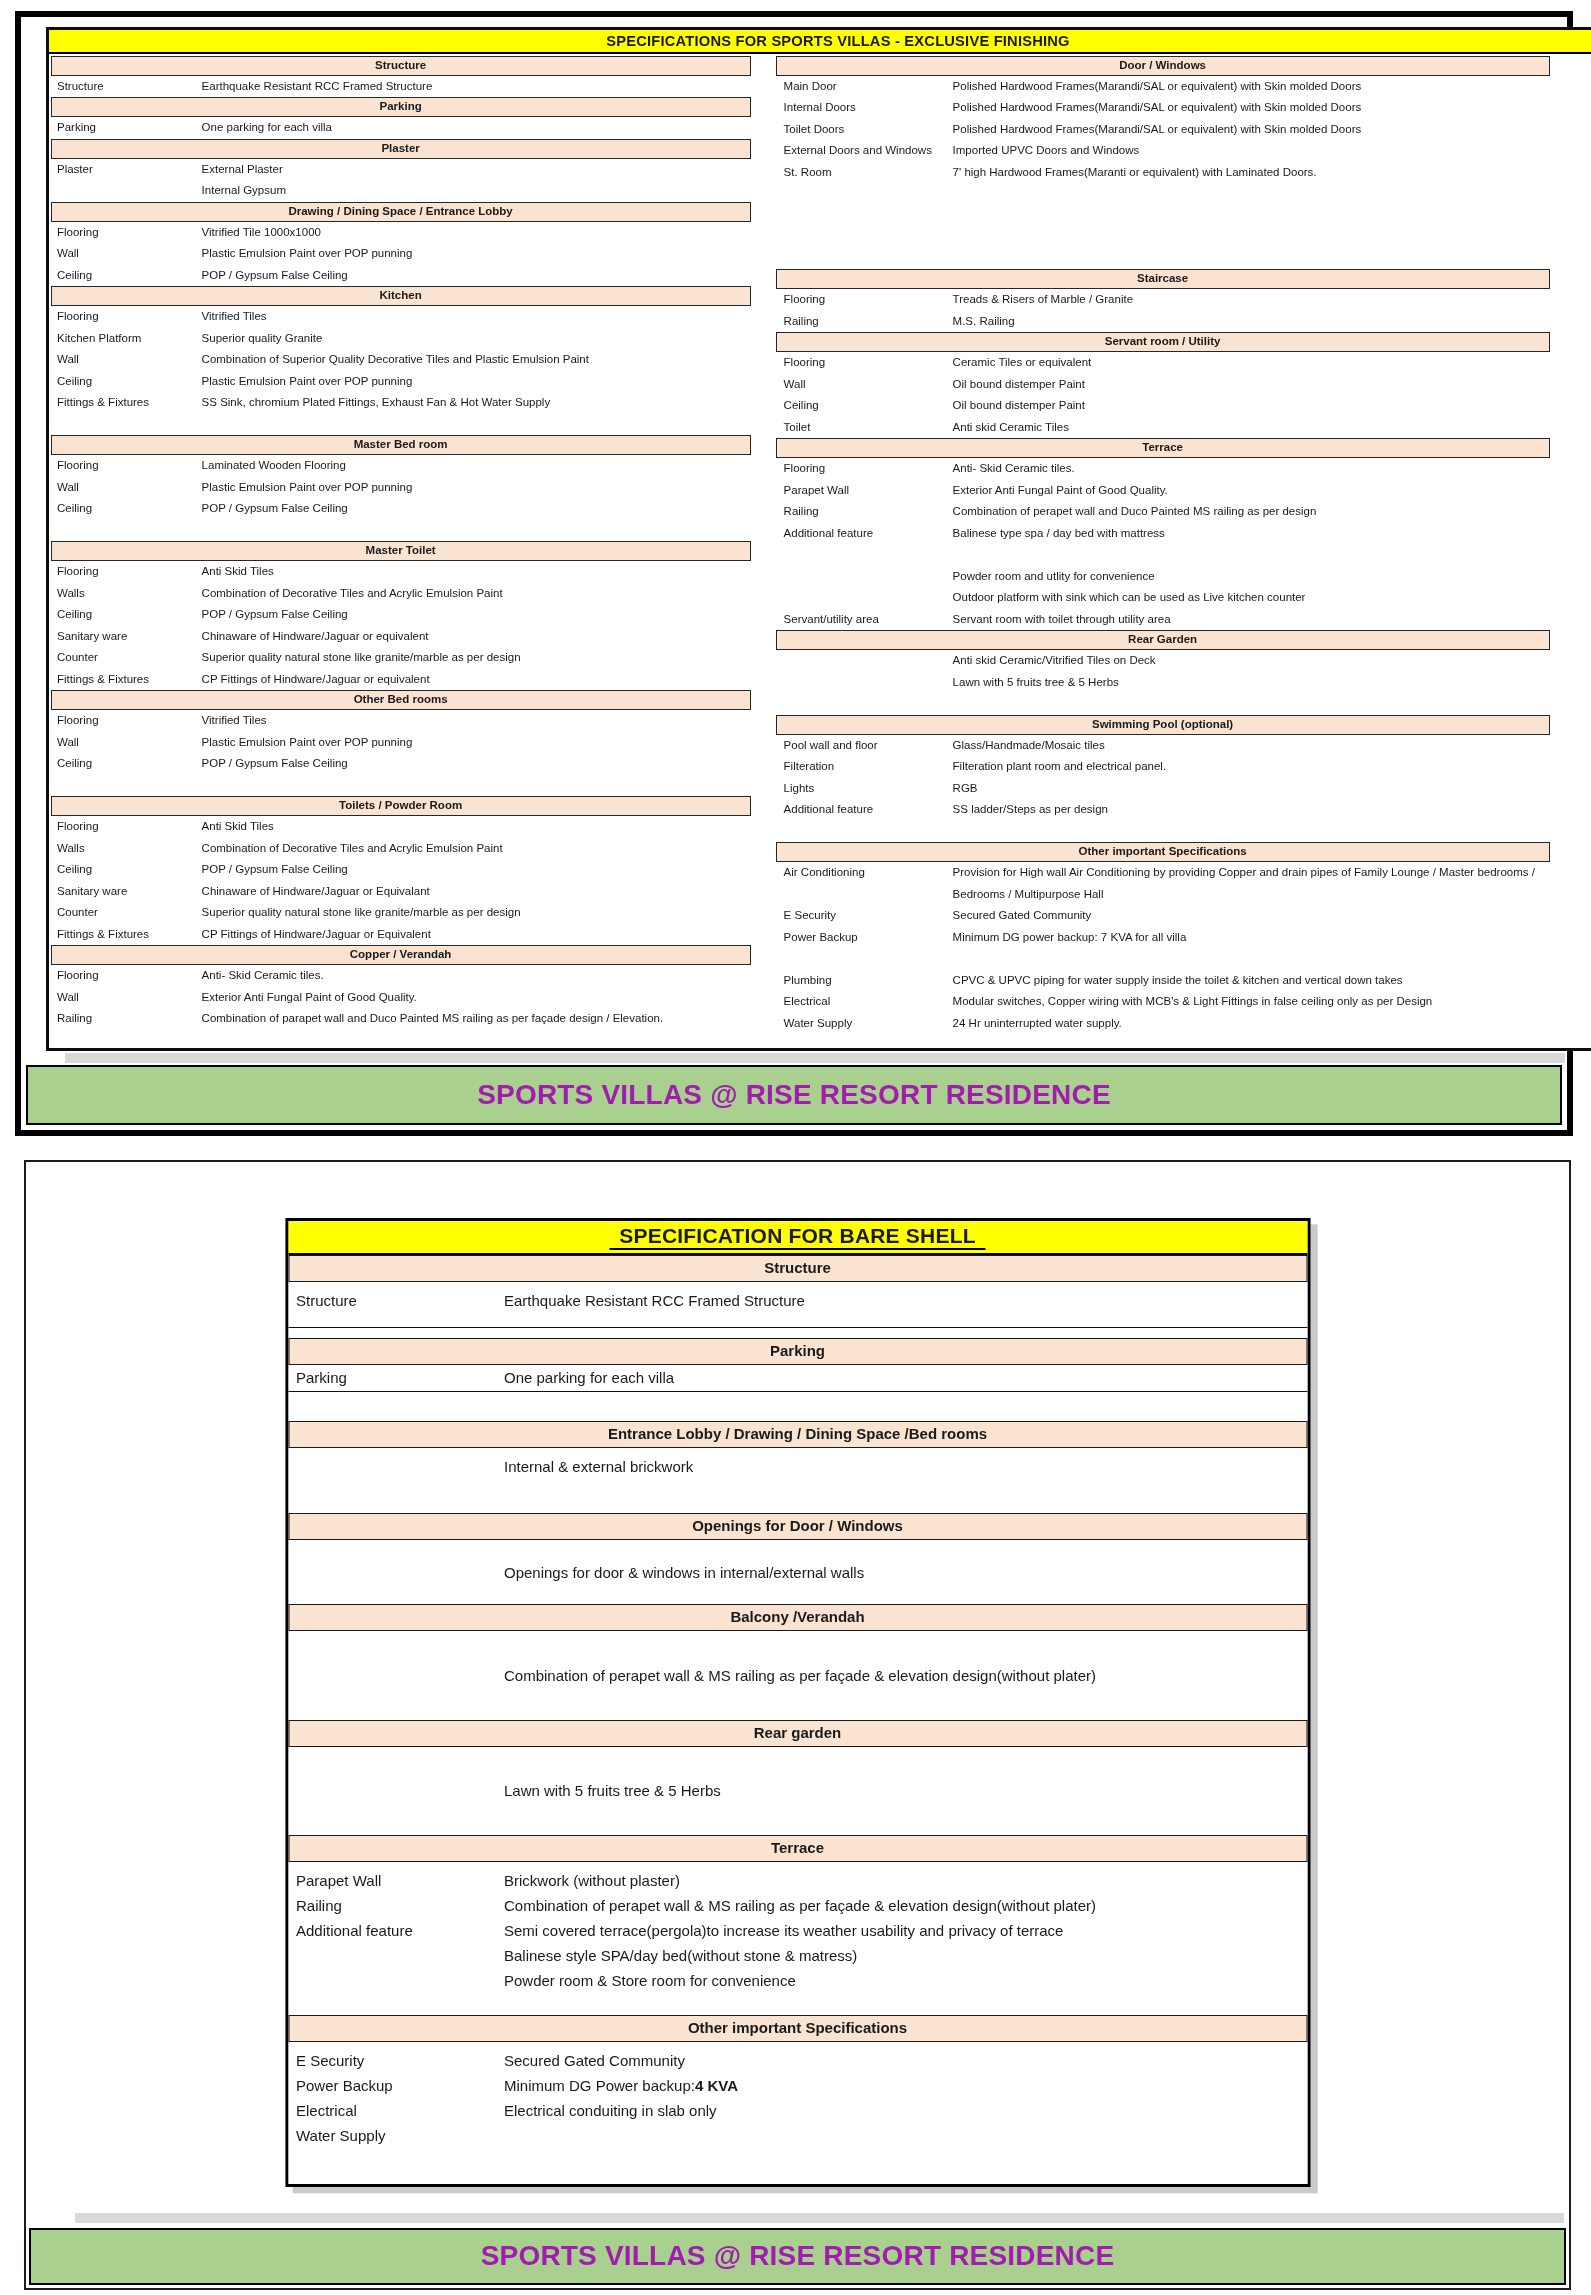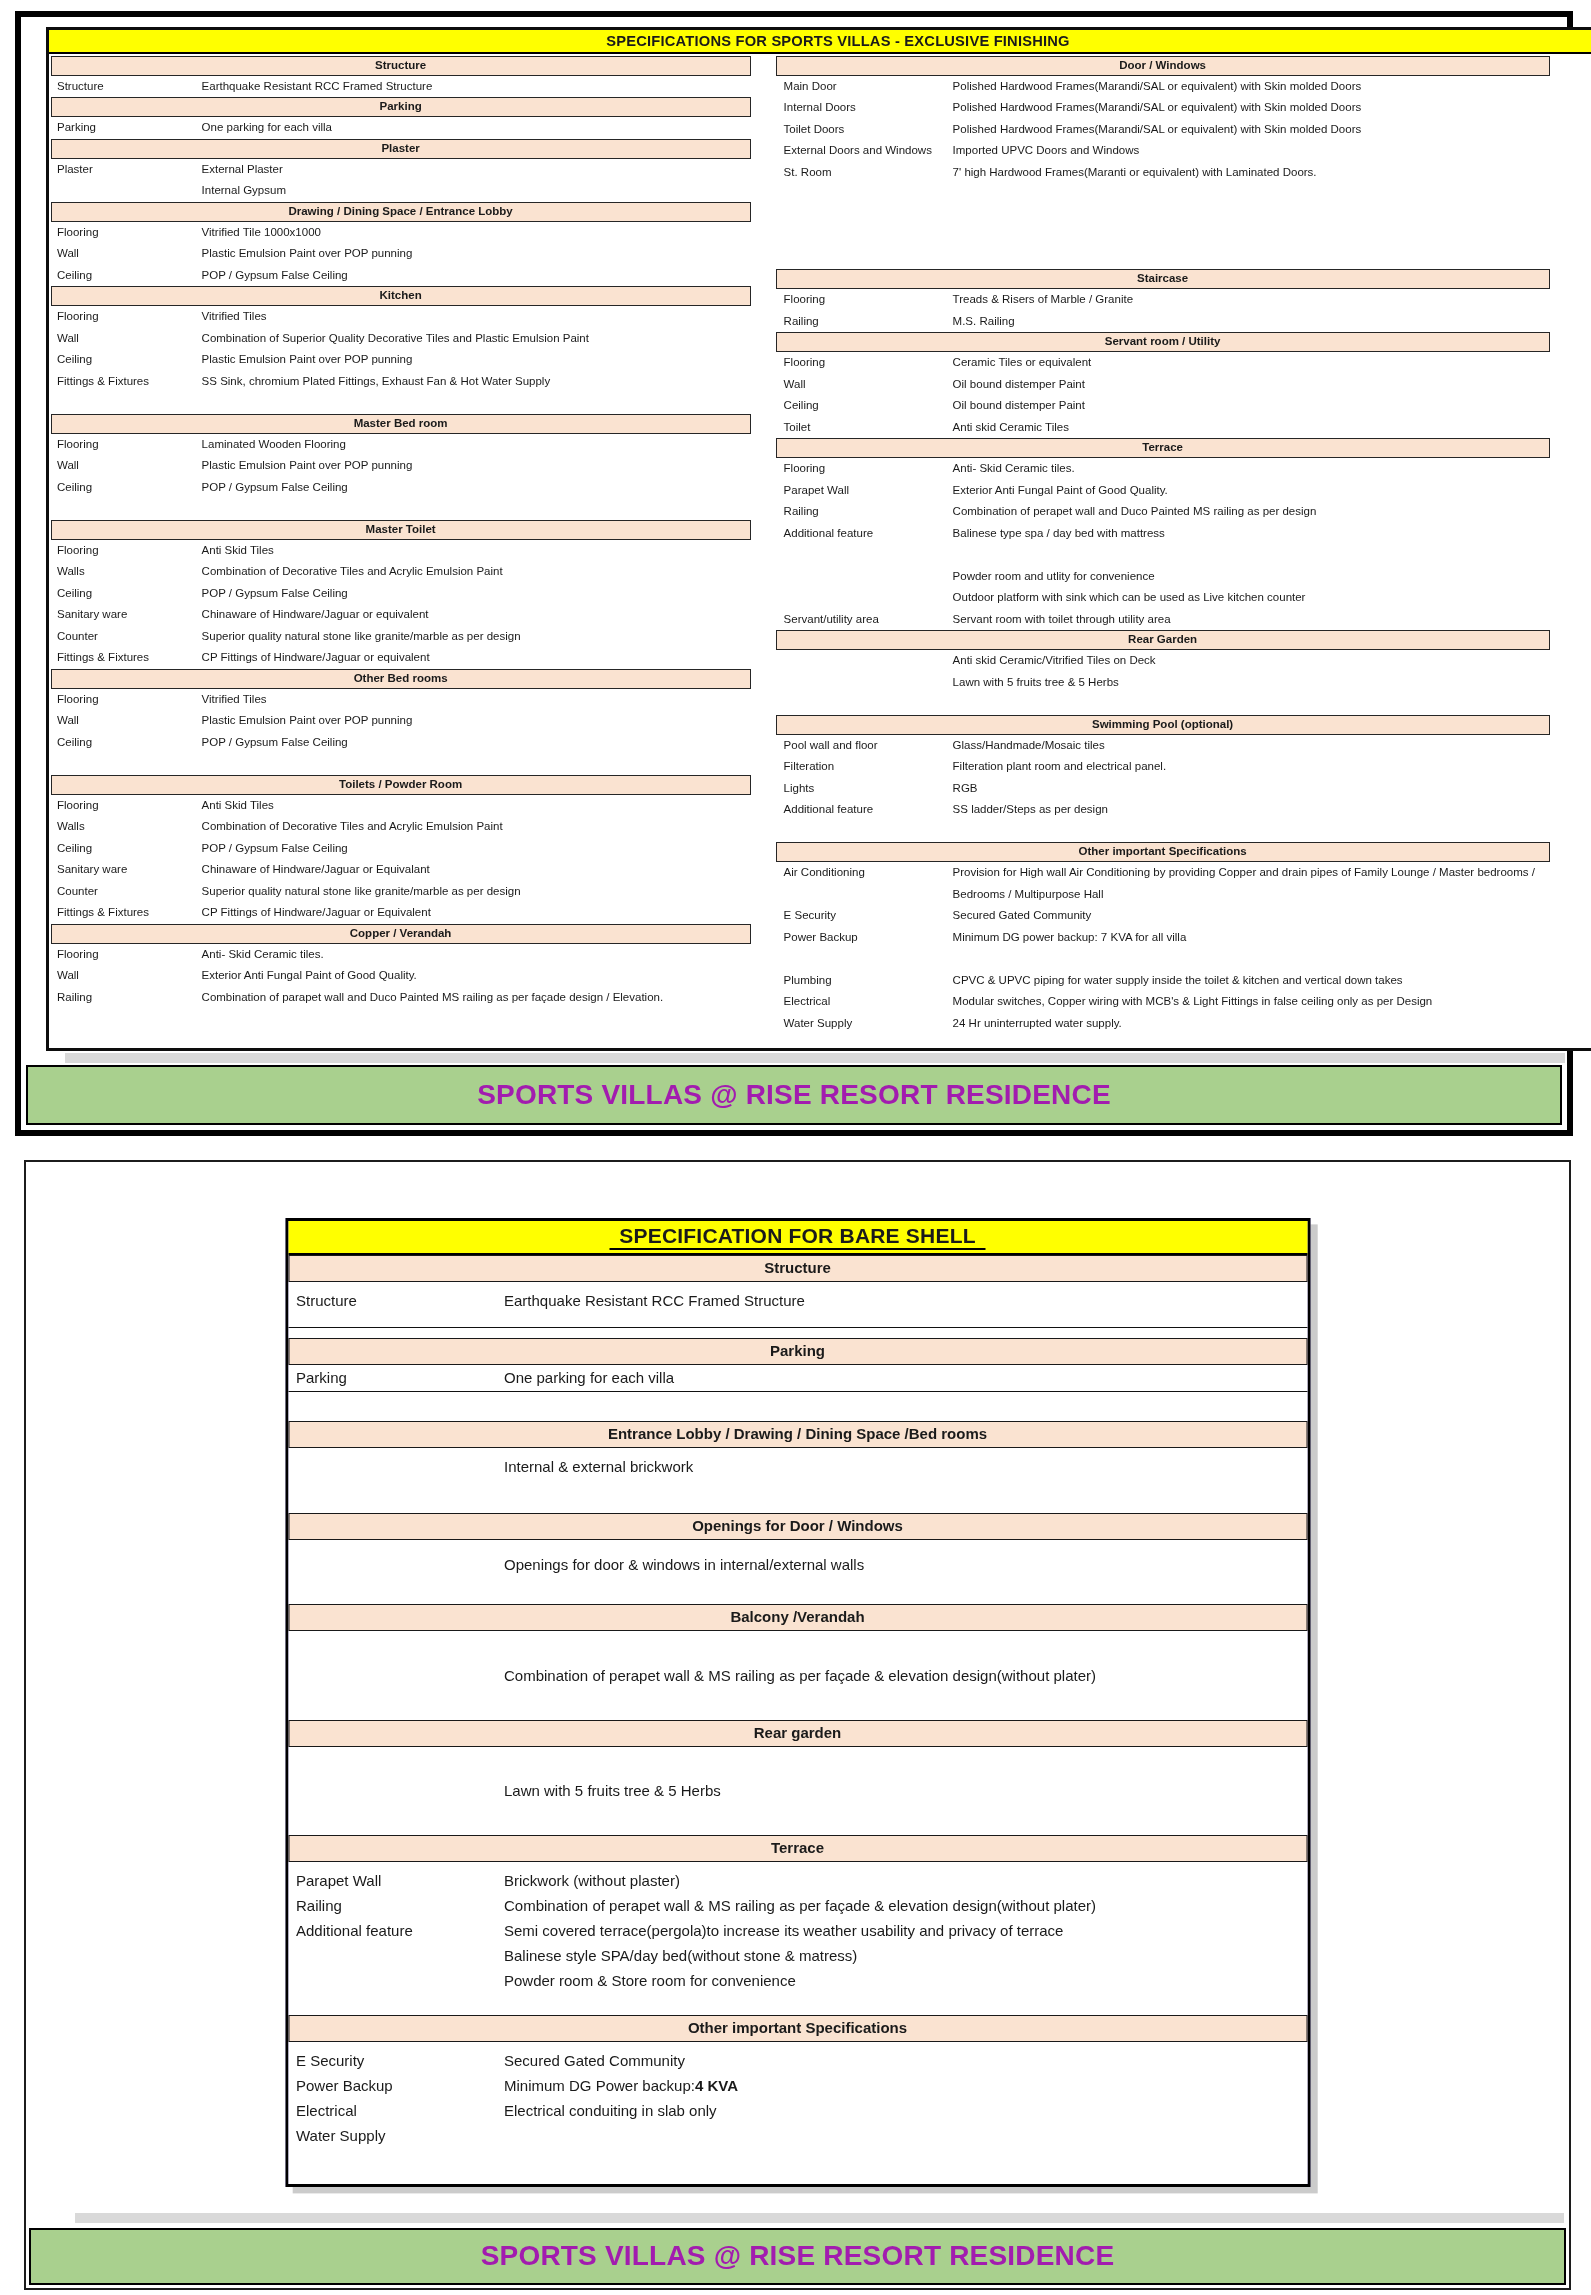--- a/index.html
+++ b/index.html
@@ -120,20 +120,24 @@
           <div class="row1">
             <span class="l">Ceiling</span>
             <span class="v">POP / Gypsum False Ceiling</span>
           </div>
           <div class="hdr1">Kitchen</div>
           <div class="row1">
             <span class="l">Flooring</span>
             <span class="v">Vitrified Tiles</span>
           </div>
           <div class="row1">
+            <span class="l">Kitchen Platform</span>
+            <span class="v">Superior quality Granite</span>
+          </div>
+          <div class="row1">
             <span class="l">Wall</span>
             <span class="v">Combination of Superior Quality Decorative Tiles and Plastic Emulsion Paint</span>
           </div>
           <div class="row1">
             <span class="l">Ceiling</span>
             <span class="v">Plastic Emulsion Paint over POP punning</span>
           </div>
           <div class="row1">
             <span class="l">Fittings &amp; Fixtures</span>
             <span class="v">SS Sink, chromium Plated Fittings, Exhaust Fan &amp; Hot Water Supply</span>
@@ -430,21 +434,21 @@
       </div>
       <div class="spacer2" style="height: 29px;"></div>
       <div class="hdr2">Entrance Lobby / Drawing  / Dining Space /Bed rooms</div>
       <div class="block2" style="height: 65px; padding-top: 6.4px;">
         <div class="row2">
           <span class="l"></span>
           <span class="v">Internal &amp; external brickwork</span>
         </div>
       </div>
       <div class="hdr2">Openings for Door / Windows</div>
-      <div class="block2" style="height: 64px; padding-top: 12px;">
+      <div class="block2" style="height: 64px; padding-top: 20px;">
         <div class="row2">
           <span class="l"></span>
           <span class="v">Openings for door &amp; windows in internal/external walls</span>
         </div>
       </div>
       <div class="hdr2">Balcony /Verandah</div>
       <div class="block2 center" style="height: 89px;">
         <div class="row2">
           <span class="l"></span>
           <span class="v">Combination of perapet wall &amp; MS railing as per façade &amp; elevation design(without plater)</span>

